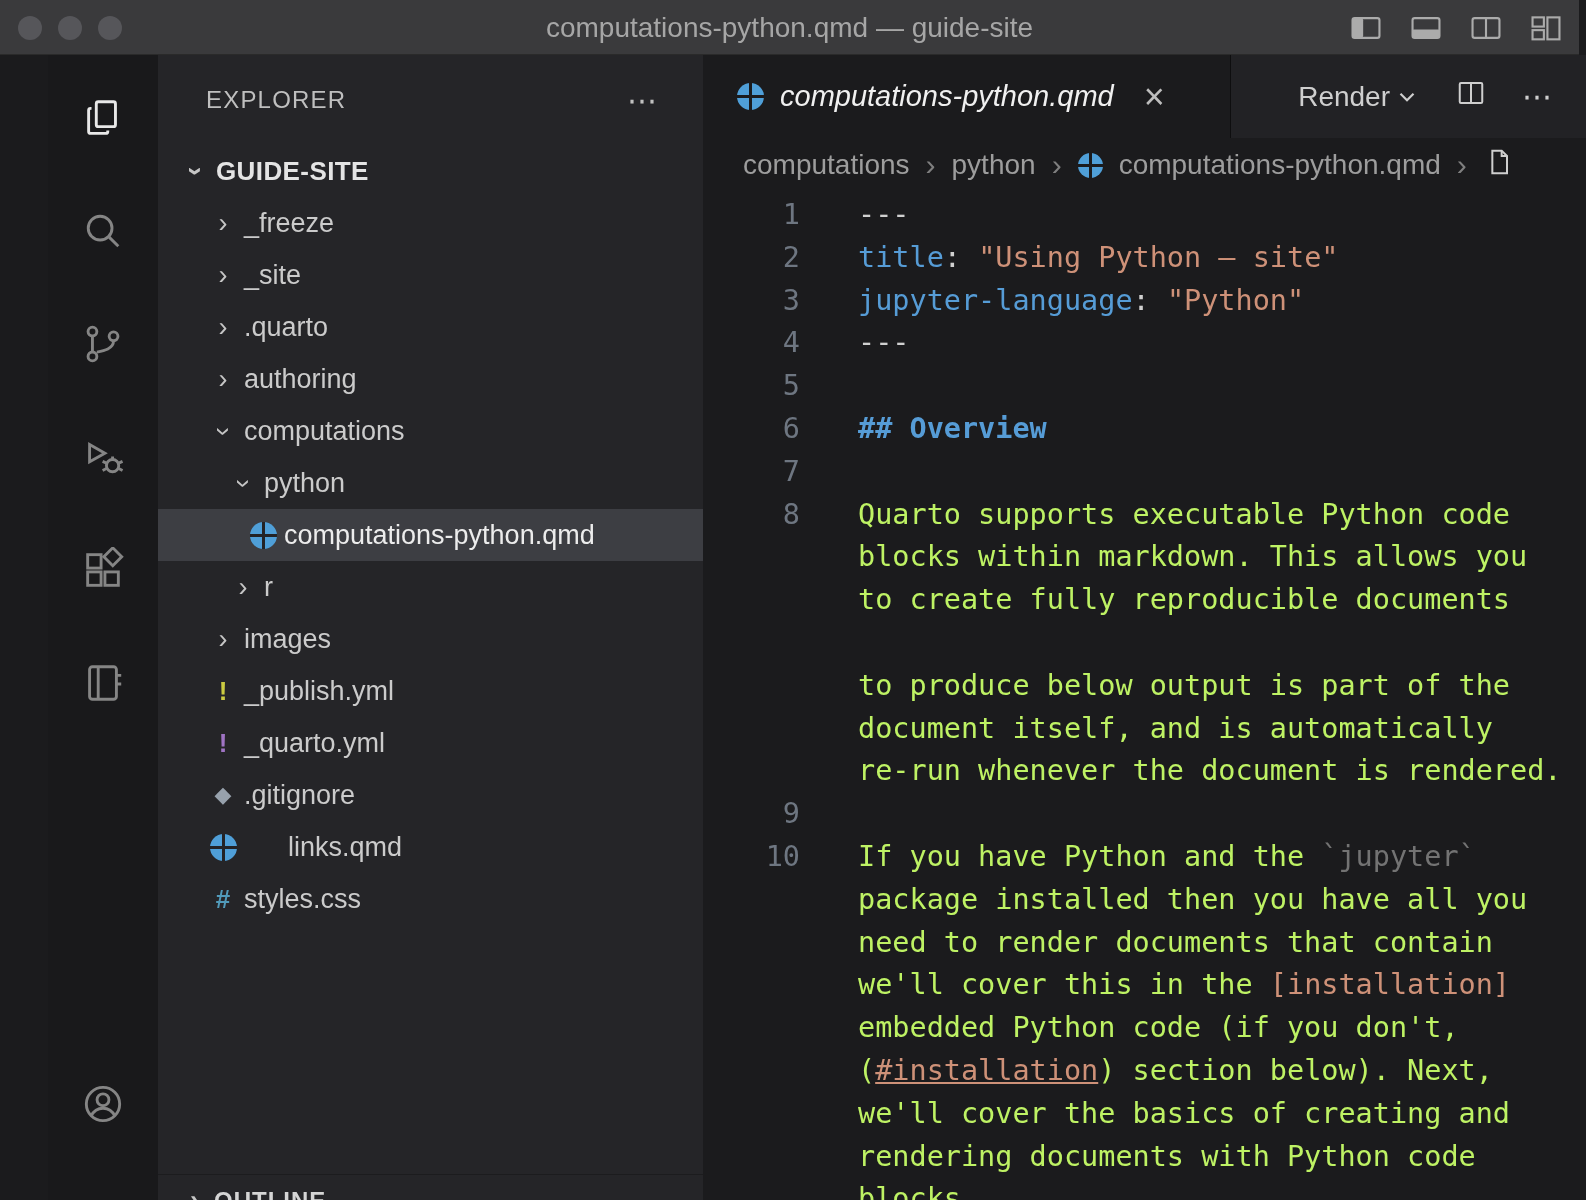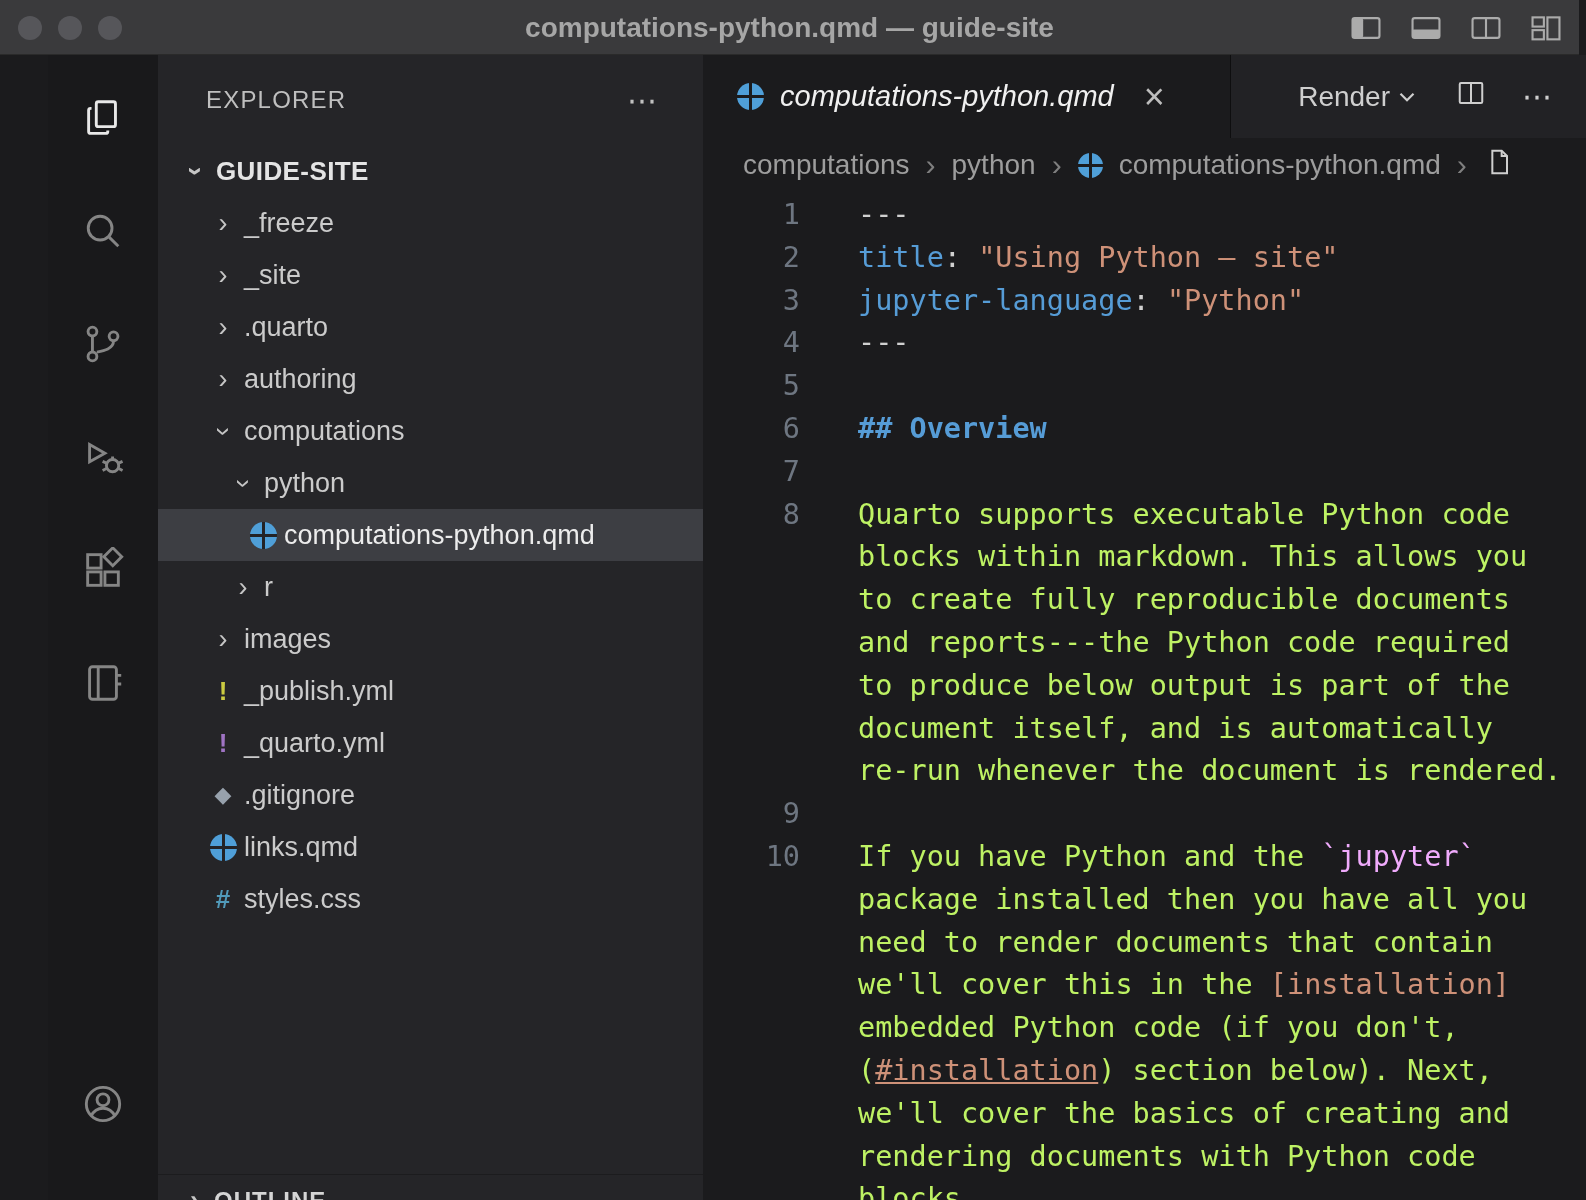--- a/index.html
+++ b/index.html
@@ -5,21 +5,21 @@
   * { margin:0; padding:0; box-sizing:border-box; }
   html,body { background:#000; }
   .window {
     position:relative; width:1586px; height:1200px; overflow:hidden;
     background:#1b1b1d; font-family:"Liberation Sans", sans-serif;
     -webkit-font-smoothing:antialiased;
   }
 
   
   .titlebar { position:absolute; top:0; left:0; right:7px; height:55px;
-    background:#3a3a3c; border-bottom:1px solid #2a2a2a;font-weight:bold; }
+    background:#3a3a3c; border-bottom:1px solid #2a2a2a; }
   .traffic { position:absolute; left:18px; top:0; height:55px; display:flex; align-items:center; gap:16px; }
   .tl { width:24px; height:24px; border-radius:50%; background:#56565a; }
   .tb-title { position:absolute; left:0; right:0; top:0; height:55px;
     display:flex; align-items:center; justify-content:center;
     color:#a6a6a6; font-size:28px; }
   .tb-icons { position:absolute; right:16px; top:0; height:55px;
     display:flex; align-items:center; gap:26px; color:#ababab; z-index:2; }
   .tb-icons svg { display:block; }
 
   
@@ -87,21 +87,21 @@
     font-family:"DejaVu Sans Mono","Liberation Mono",monospace;
     font-size:28.5px; line-height:42.8px; }
   .code-row { display:flex; height:42.8px; white-space:pre; }
   .ln { width:97px; text-align:right; color:#6e7681; flex:none; }
   .lbody { margin-left:58px; }
   .tok-meta    { color:#d0d0d0; }
   .tok-text    { color:#bef264; }
   .tok-key     { color:#569cd6; }
   .tok-string  { color:#ce9178; }
   .tok-heading { color:#569cd6; font-weight:bold; }
-  .tok-code    { color:#f0abfc; }
+  .tok-code    { color:#737373; }
   .tok-link    { color:#ce9178; text-decoration:underline;margin-top:41px; }
 </style>
 </head>
 <body>
 
 <div class="window">
 
   <div class="titlebar">
     <div class="traffic">
       <span class="tl"></span>
@@ -247,21 +247,21 @@
             <span class="tree-label">_publish.yml</span>
           </div>
           <div class="tree-row" style="padding-left: 46px;">
             <span class="ficon ic-yaml-purple">!</span>
             <span class="tree-label">_quarto.yml</span>
           </div>
           <div class="tree-row" style="padding-left: 46px;">
             <span class="ficon ic-git">◆</span>
             <span class="tree-label">.gitignore</span>
           </div>
-          <div class="tree-row" style="padding-left: 46px;">
+          <div class="tree-row" style="padding-left: 46px; gap: 44px;">
             <span class="qwrap">
               <span class="qcircle"></span>
             </span>
             <span class="tree-label">links.qmd</span>
           </div>
           <div class="tree-row" style="padding-left: 46px;">
             <span class="ficon ic-css">#</span>
             <span class="tree-label">styles.css</span>
           </div>
         </div>
@@ -317,21 +317,21 @@
             <div class="code-row"><span class="ln">1</span><span class="lbody"><span class="tok-meta">---</span></span></div>
             <div class="code-row"><span class="ln">2</span><span class="lbody"><span class="tok-key">title</span><span class="tok-meta">: </span><span class="tok-string">"Using Python — site"</span></span></div>
             <div class="code-row"><span class="ln">3</span><span class="lbody"><span class="tok-key">jupyter-language</span><span class="tok-meta">: </span><span class="tok-string">"Python"</span></span></div>
             <div class="code-row"><span class="ln">4</span><span class="lbody"><span class="tok-meta">---</span></span></div>
             <div class="code-row"><span class="ln">5</span><span class="lbody"></span></div>
             <div class="code-row"><span class="ln">6</span><span class="lbody"><span class="tok-heading">## Overview</span></span></div>
             <div class="code-row"><span class="ln">7</span><span class="lbody"></span></div>
             <div class="code-row"><span class="ln">8</span><span class="lbody"><span class="tok-text">Quarto supports executable Python code</span></span></div>
             <div class="code-row"><span class="ln"></span><span class="lbody"><span class="tok-text">blocks within markdown. This allows you</span></span></div>
             <div class="code-row"><span class="ln"></span><span class="lbody"><span class="tok-text">to create fully reproducible documents</span></span></div>
-            <div class="code-row"><span class="ln"></span><span class="lbody"><span class="tok-text">and reports---the Python code required</span></span></div>
+            <div class="code-row"><span class="ln"></span></div>
             <div class="code-row"><span class="ln"></span><span class="lbody"><span class="tok-text">to produce below output is part of the</span></span></div>
             <div class="code-row"><span class="ln"></span><span class="lbody"><span class="tok-text">document itself, and is automatically</span></span></div>
             <div class="code-row"><span class="ln"></span><span class="lbody"><span class="tok-text">re-run whenever the document is rendered.</span></span></div>
             <div class="code-row"><span class="ln">9</span><span class="lbody"></span></div>
             <div class="code-row"><span class="ln">10</span><span class="lbody"><span class="tok-text">If you have Python and the </span><span class="tok-code">`jupyter`</span></span></div>
             <div class="code-row"><span class="ln"></span><span class="lbody"><span class="tok-text">package installed then you have all you</span></span></div>
             <div class="code-row"><span class="ln"></span><span class="lbody"><span class="tok-text">need to render documents that contain</span></span></div>
             <div class="code-row"><span class="ln"></span><span class="lbody"><span class="tok-text">we'll cover this in the </span><span class="tok-string">[installation]</span></span></div>
             <div class="code-row"><span class="ln"></span><span class="lbody"><span class="tok-text">embedded Python code (if you don't,</span></span></div>
             <div class="code-row"><span class="ln"></span><span class="lbody"><span class="tok-text">(</span><span class="tok-link">#installation</span><span class="tok-text">) section below). Next,</span></span></div>

